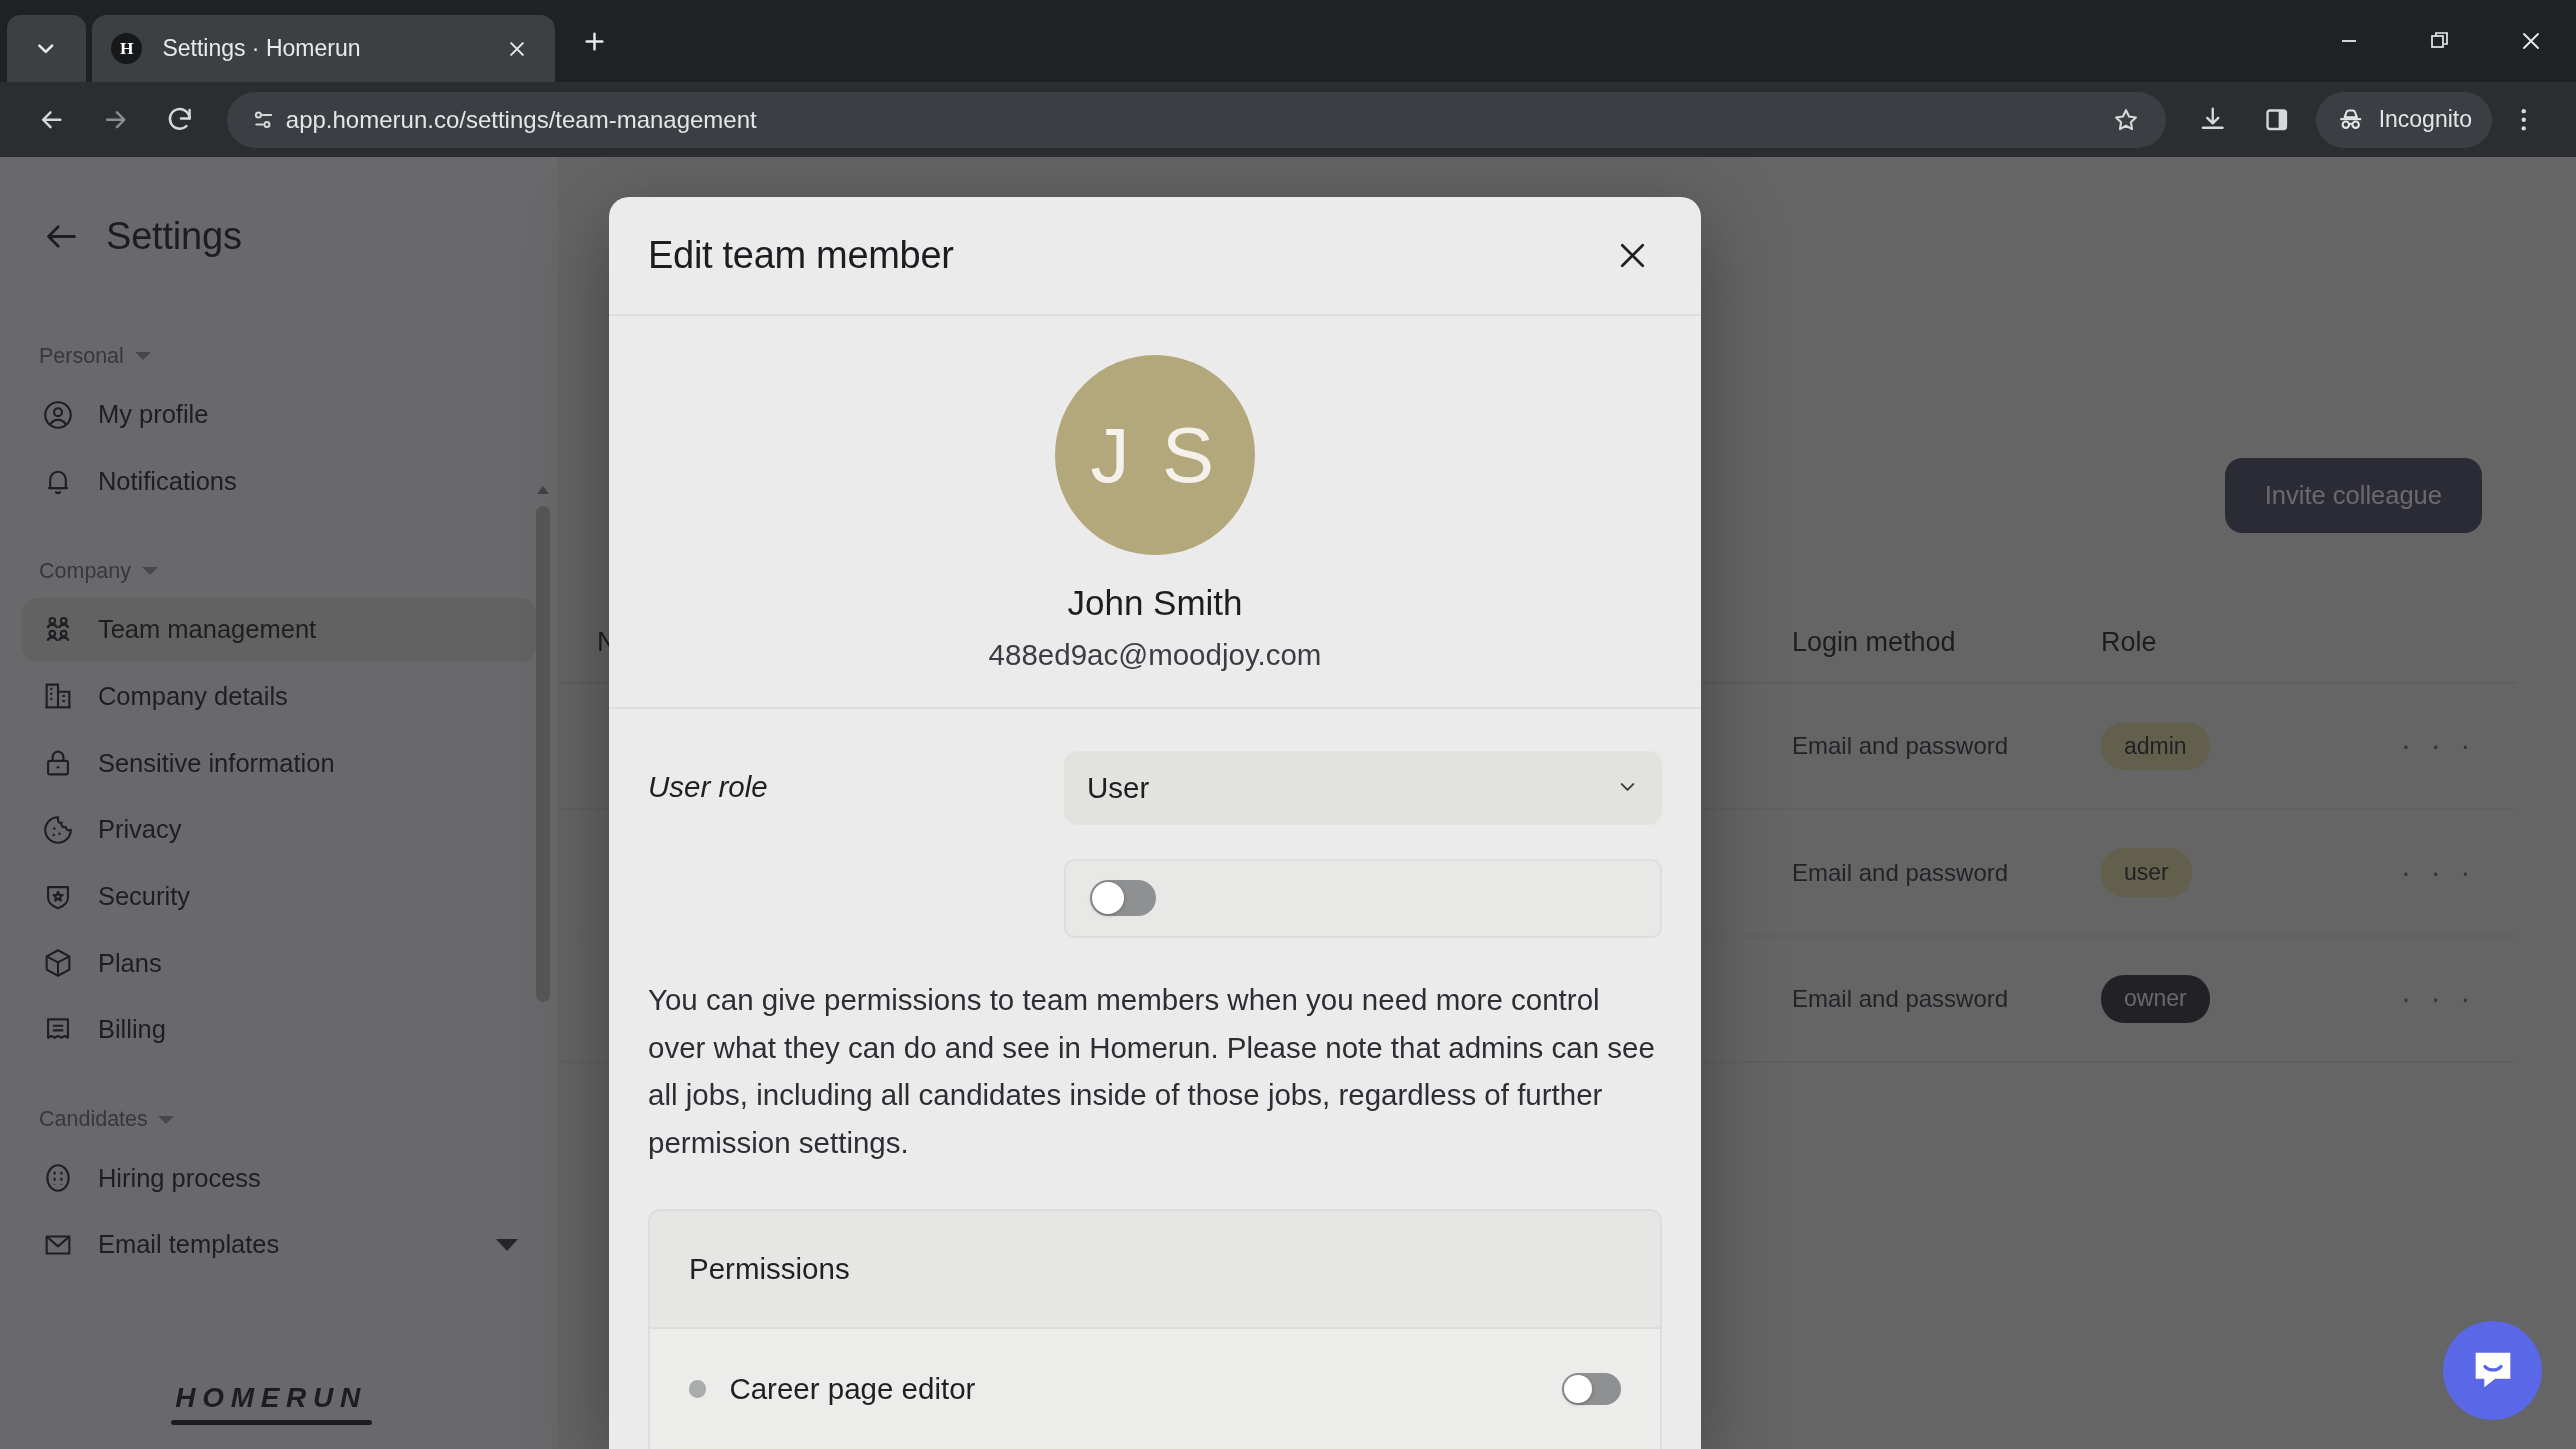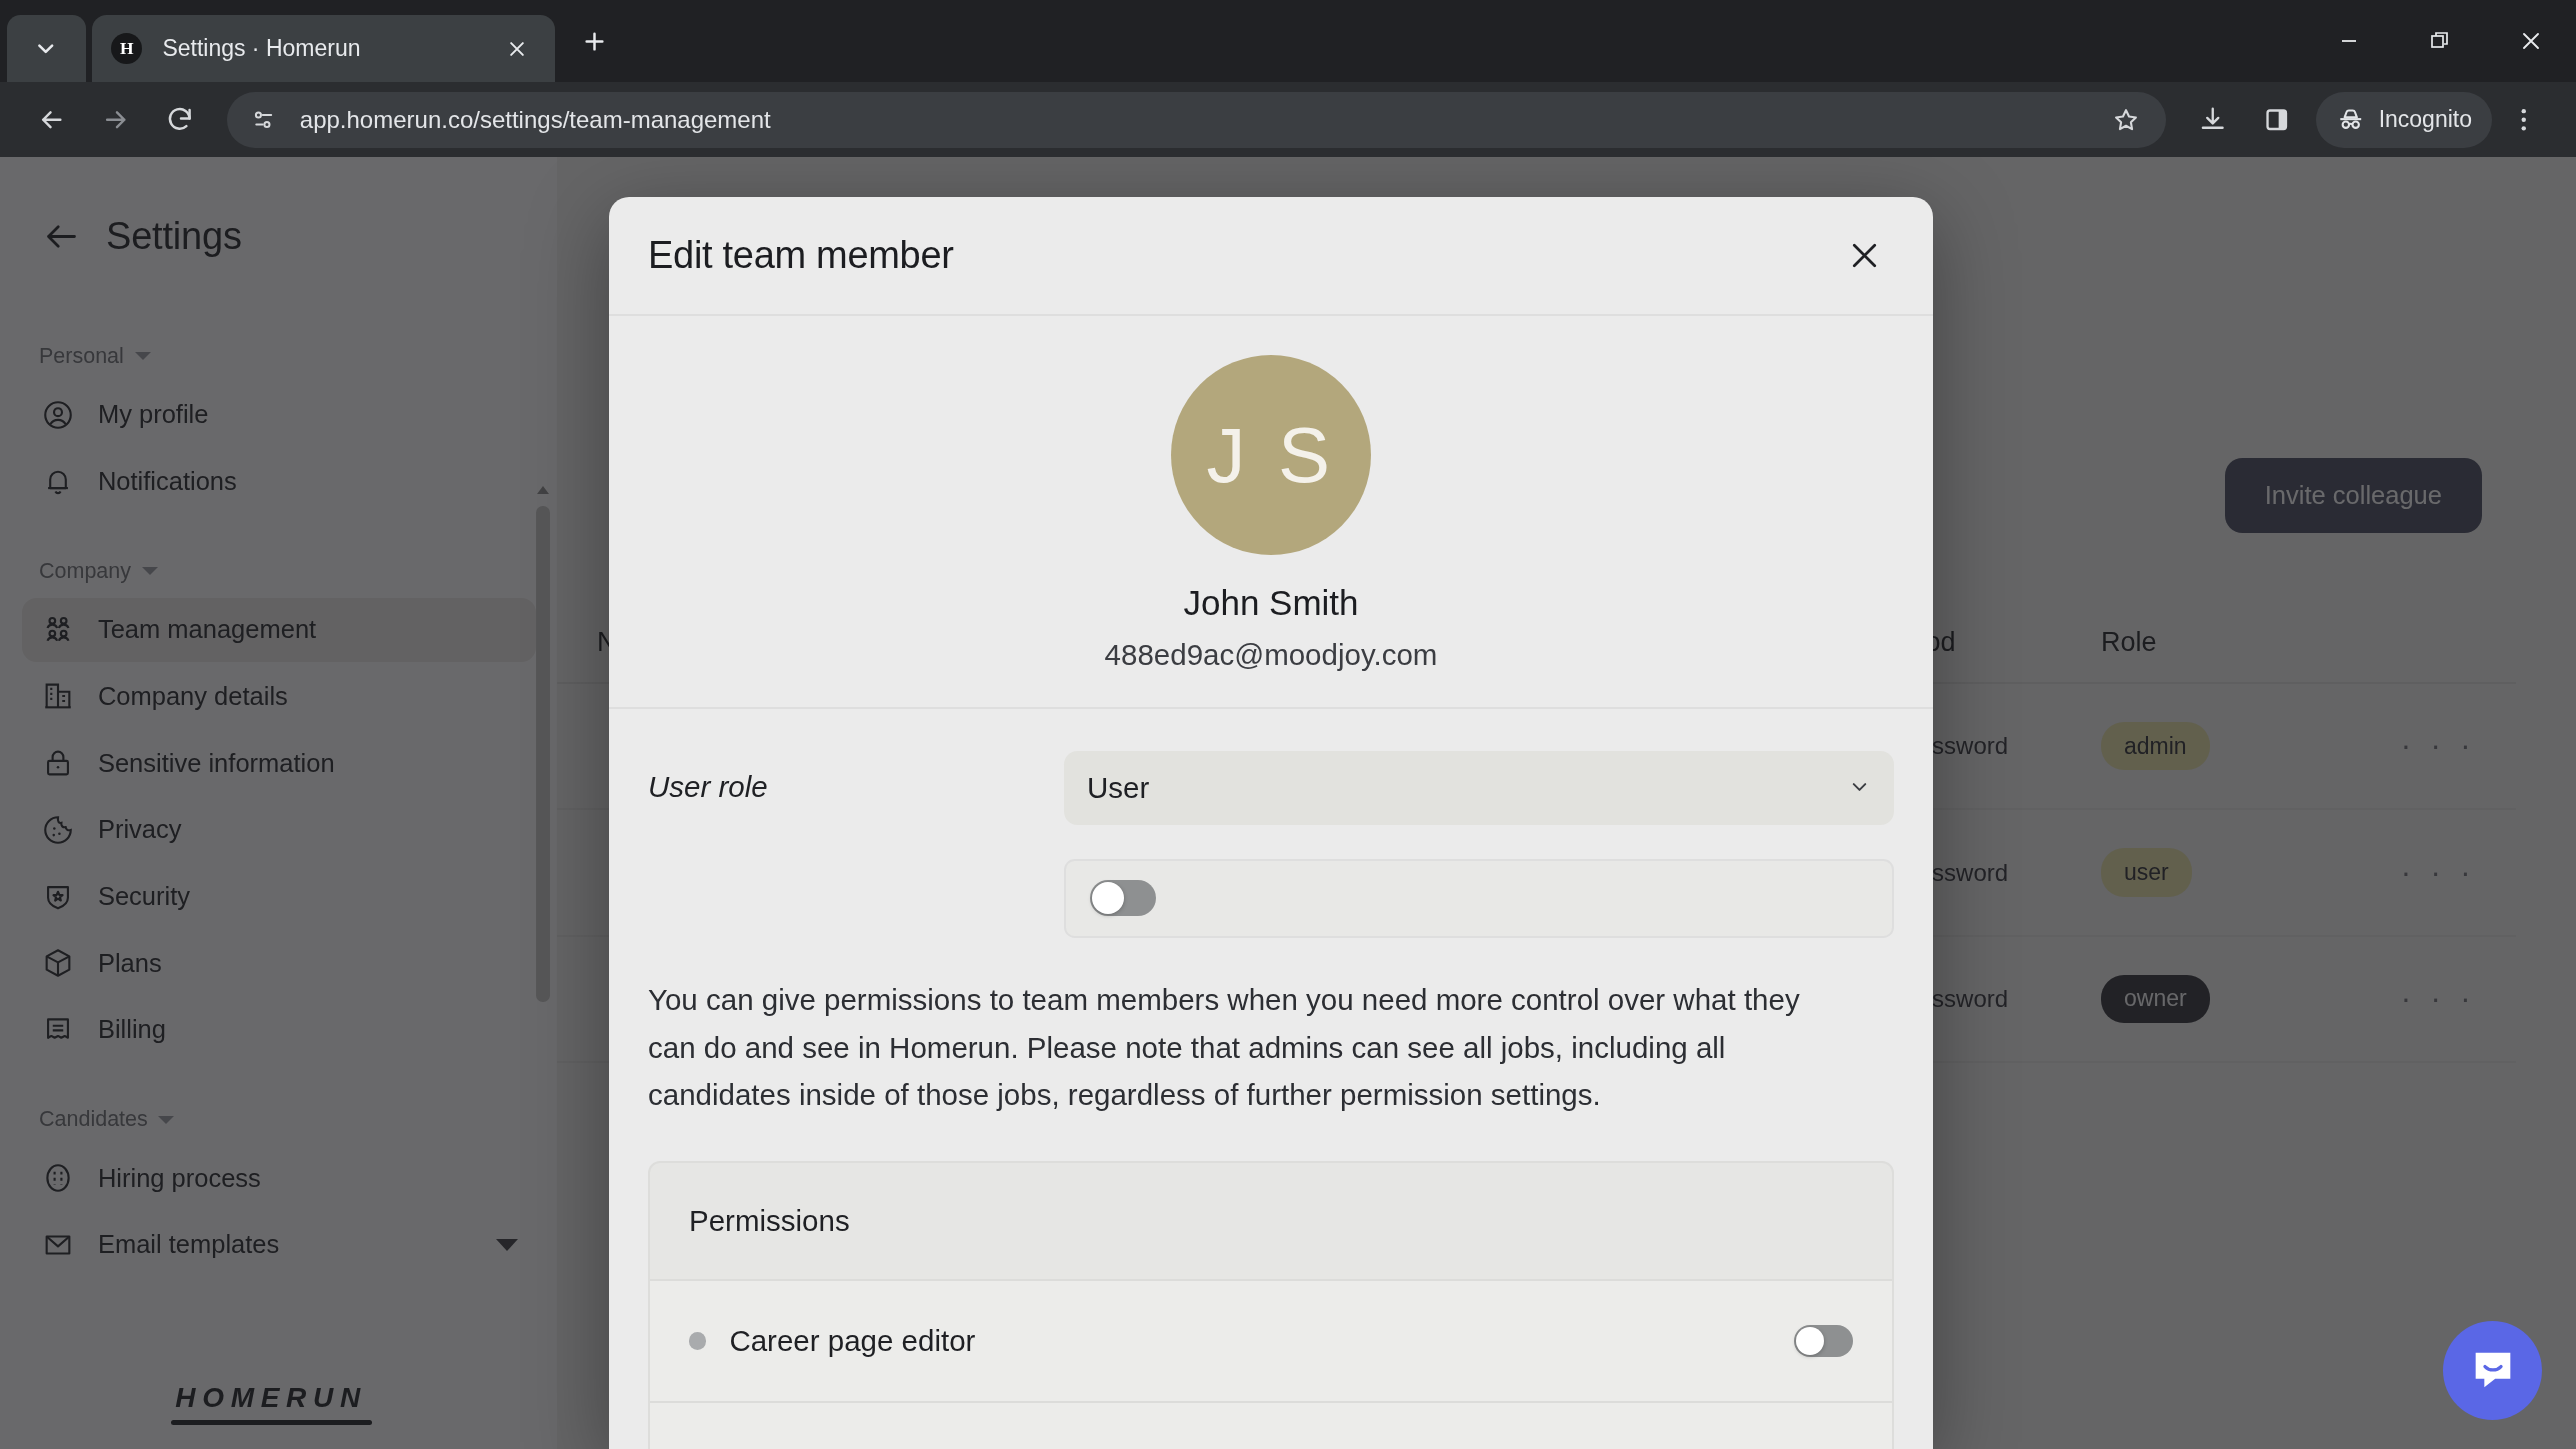--- a/index.html
+++ b/index.html
@@ -75,21 +75,21 @@
   .omnibox {
     flex: 1 1 auto; height: 56px; background: #3b3e42;
     border-radius: 28px; margin: 0 14.8px;
     display: flex; align-items: center; padding: 0 20px;
     min-width: 0;
   }
   .omni-site-icon { width: 34px; height: 34px; flex: 0 0 auto;
     display: flex; align-items: center; justify-content: center; }
   .omni-site-icon svg { width: 25.5px; height: 25.5px; }
   .omni-url {
-    color: #e3e5e8; font-size: 24px; margin-left: 19px;
+    color: #e3e5e8; font-size: 24px; margin-left: 5px;
     white-space: nowrap; overflow: hidden; flex: 1 1 auto;
   }
   .omni-star { width: 40px; height: 40px; flex: 0 0 auto;
     display: flex; align-items: center; justify-content: center; }
   .omni-star svg { width: 28px; height: 28px; }
   .incognito-pill {
     height: 56px; border-radius: 28px; background: #3b3e42;
     display: flex; align-items: center; padding: 0 20px;
     margin-left: 6.7px; flex: 0 0 auto;
   }
@@ -198,21 +198,21 @@
   .intercom {
     position: absolute; right: 34px; bottom: 29.5px;
     width: 99px; height: 99px; border-radius: 50%;
     background: #5a67e6; display: flex; align-items: center; justify-content: center;
   }
   .intercom svg { width: 52px; height: 52px; }
 
   
   .modal {
     position: absolute; left: 609px; top: 40px;
-    width: 1324px; height: 1252px;
+    width: 1092px; height: 1252px;
     background: #ebebeb; border-radius: 20px 20px 0 0;
     overflow: hidden; display: flex; flex-direction: column;
     box-shadow: 0 20px 81px rgba(0,0,0,0.35);
   }
   .modal-head {
     height: 119px; flex: 0 0 auto; display: flex; align-items: center;
     padding: 0 39px; border-bottom: 2px solid #dedede;
   }
   .modal-title { font-size: 38px; color: #1c1d21; flex: 1 1 auto; letter-spacing: -0.3px; }
   .modal-close { width: 59px; height: 59px; flex: 0 0 auto;

